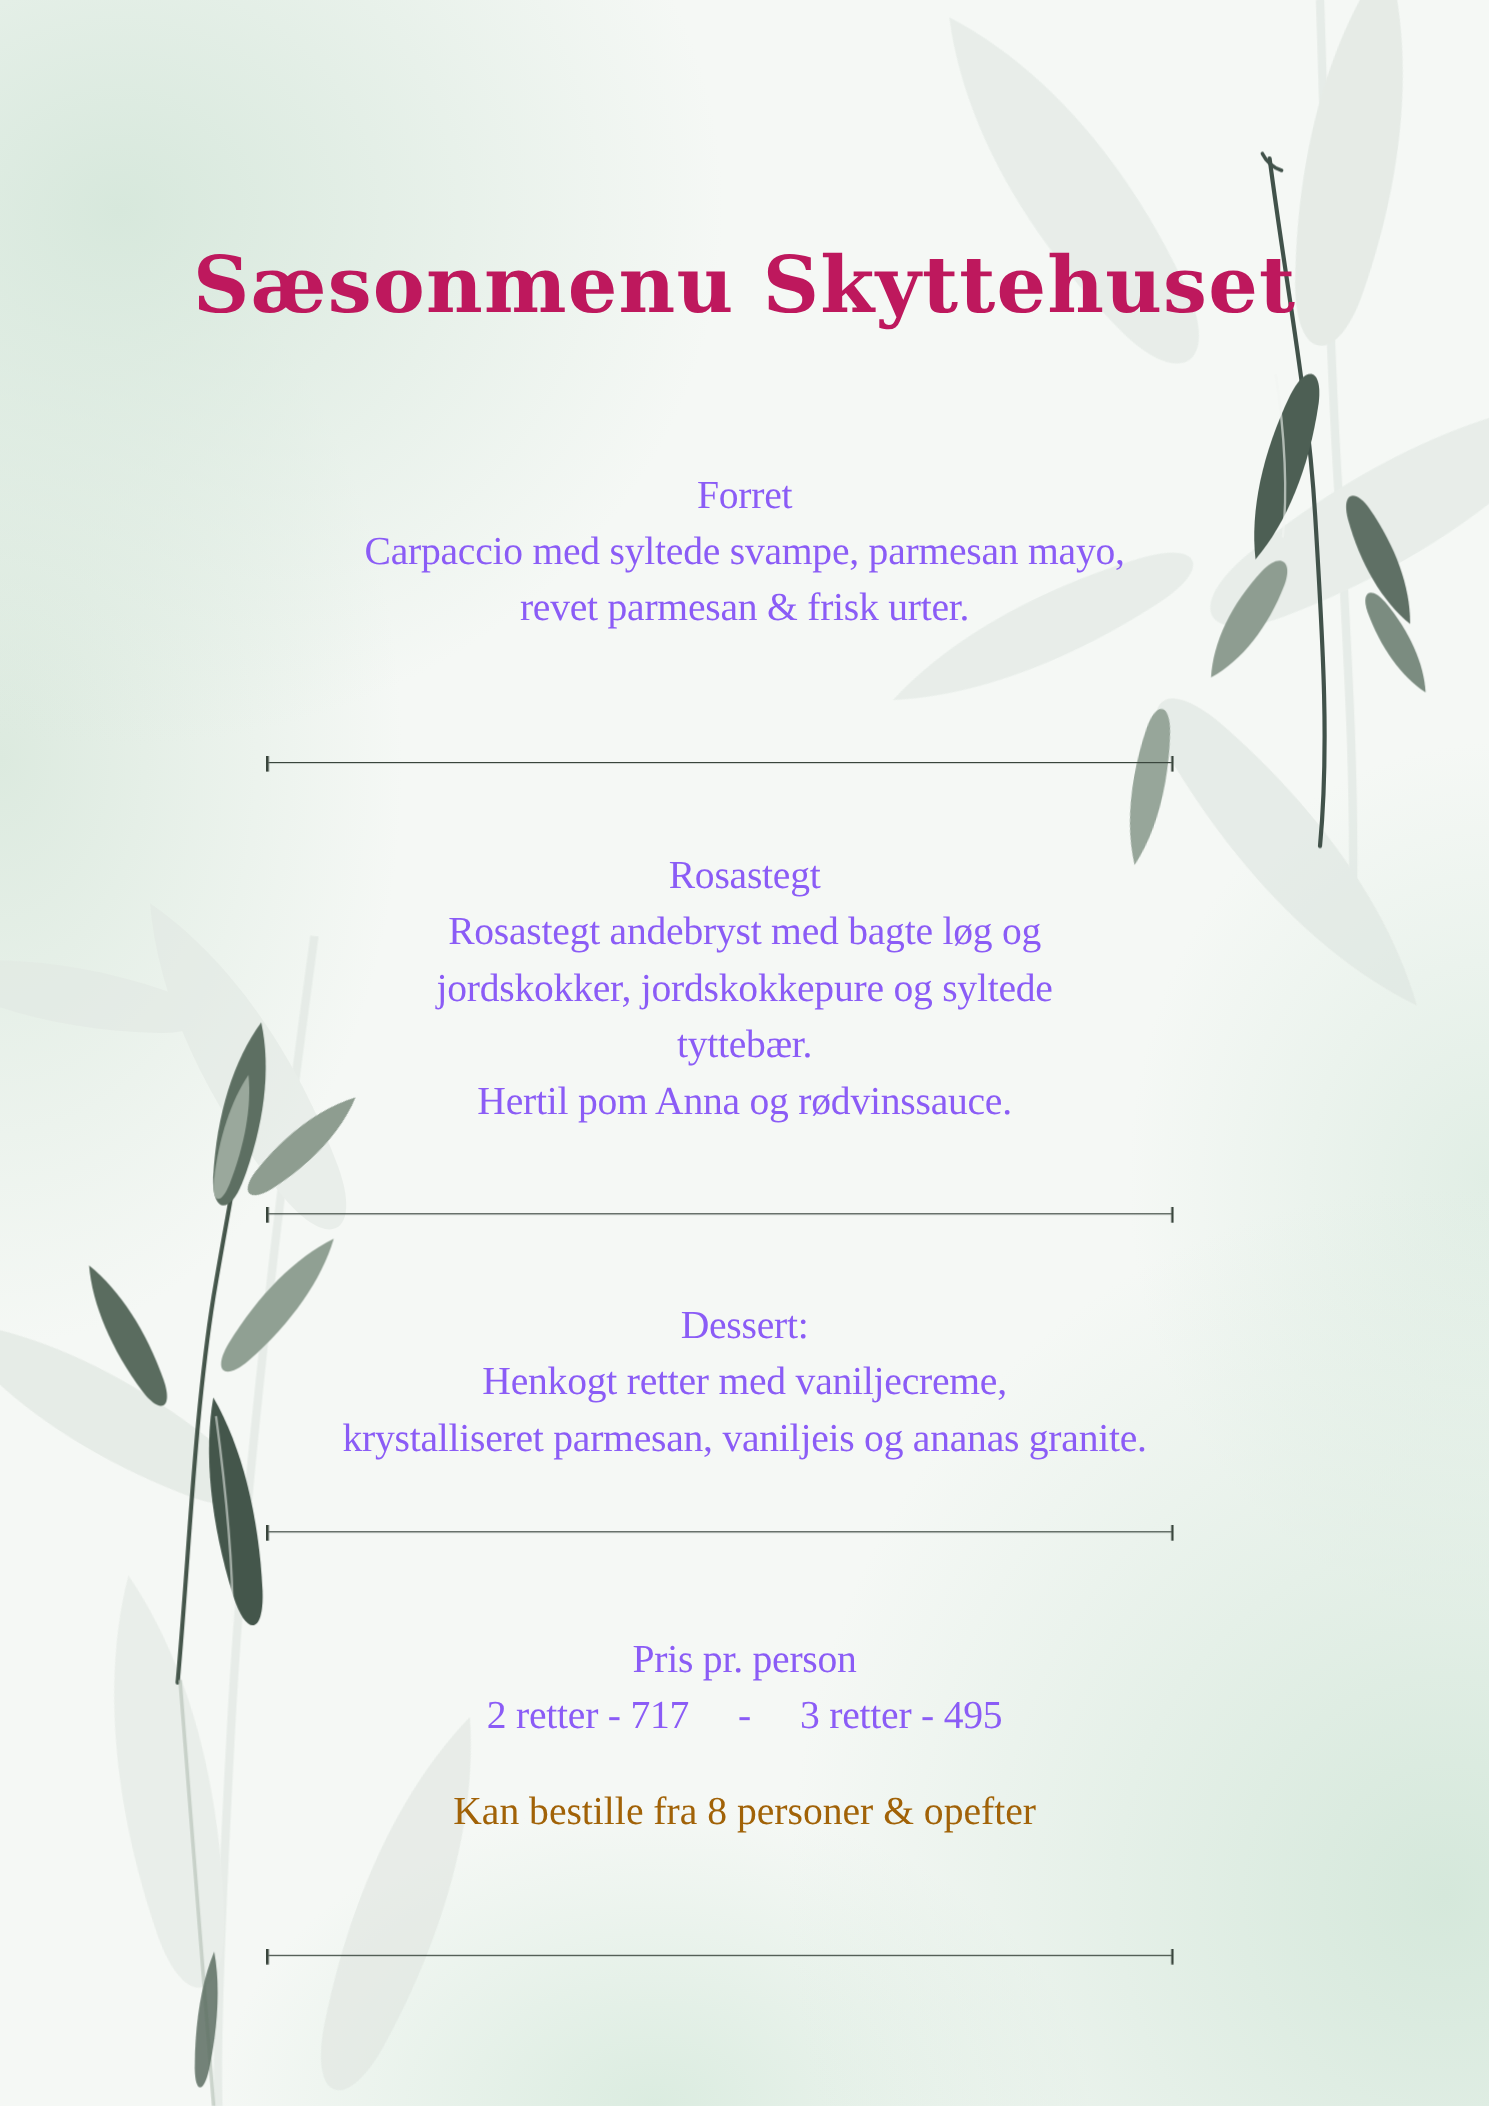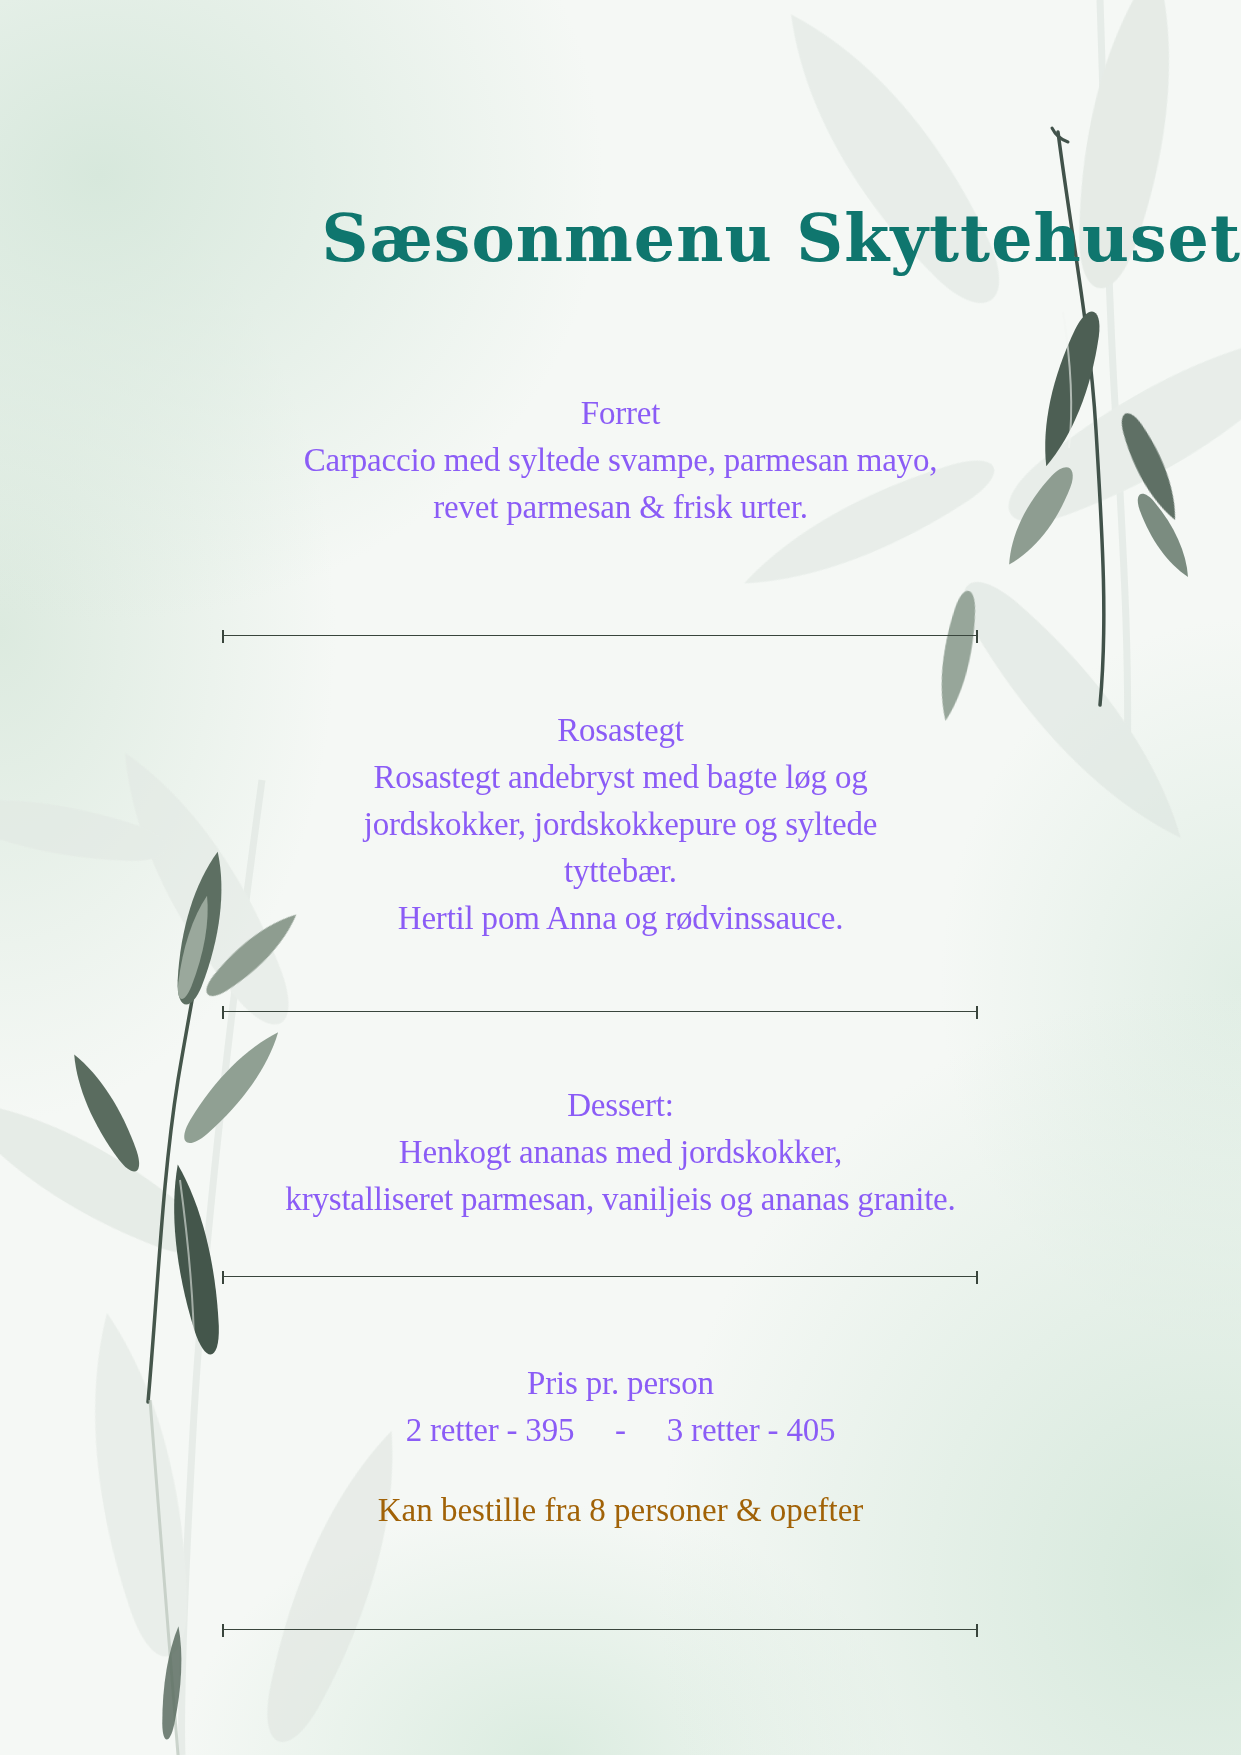--- a/index.html
+++ b/index.html
@@ -10,24 +10,24 @@
       radial-gradient(ellipse 700px 620px at 8% 10%,  #d7e8dc 0%, rgba(215,232,220,0) 72%),
       radial-gradient(ellipse 480px 700px at 0% 36%,  #dceadf 0%, rgba(220,234,223,0) 70%),
       radial-gradient(ellipse 760px 820px at 97% 90%, #d5e8db 0%, rgba(213,232,219,0) 72%),
       radial-gradient(ellipse 520px 360px at 44% 100%,#dbece0 0%, rgba(219,236,224,0) 70%),
       radial-gradient(ellipse 430px 520px at 100% 56%,#e1eee5 0%, rgba(225,238,229,0) 70%);
     font-family:"Liberation Serif", serif;
   }
   .bg-art{position:absolute;left:0;top:0;width:1241px;height:1755px;pointer-events:none;}
   .title{
     position:absolute;top:198px;left:0;width:100%;margin:0;
-    text-align:right;
+    text-align:center;
     font-family:"DejaVu Serif", serif;font-weight:bold;
     font-size:65px;line-height:80px;letter-spacing:1px;
-    color:#0f766e;
+    color:#be185d;
   }
   .sec{position:absolute;left:0;width:100%;text-align:center;color:#8b5cf6;}
   .sec .h, .sec .l{
     font-size:33px;line-height:47px;letter-spacing:-0.2px;
   }
   .pricing .l{white-space:pre-wrap;}
   .note{
     position:absolute;left:0;width:100%;text-align:center;color:#a16207;
     font-size:33px;line-height:47px;
   }
@@ -106,26 +106,26 @@
   <div class="l">Rosastegt andebryst med bagte løg og</div>
   <div class="l">jordskokker, jordskokkepure og syltede</div>
   <div class="l">tyttebær.</div>
   <div class="l">Hertil pom Anna og rødvinssauce.</div>
 </section>
 
 <div class="divider" style="top:1006px"></div>
 
 <section class="sec" style="top:1082px">
   <div class="h">Dessert:</div>
-  <div class="l">Henkogt ananas med jordskokker,</div>
+  <div class="l">Henkogt retter med vaniljecreme,</div>
   <div class="l">krystalliseret parmesan, vaniljeis og ananas granite.</div>
 </section>
 
 <div class="divider" style="top:1271px"></div>
 
 <section class="sec pricing" style="top:1360px">
   <div class="h">Pris pr. person</div>
-  <div class="l">2 retter - 395  -  3 retter - 405</div>
+  <div class="l">2 retter - 717  -  3 retter - 495</div>
 </section>
 
 <div class="note" style="top:1487px">Kan bestille fra 8 personer &amp; opefter</div>
 
 <div class="divider" style="top:1624px"></div>
 
 </body></html>

